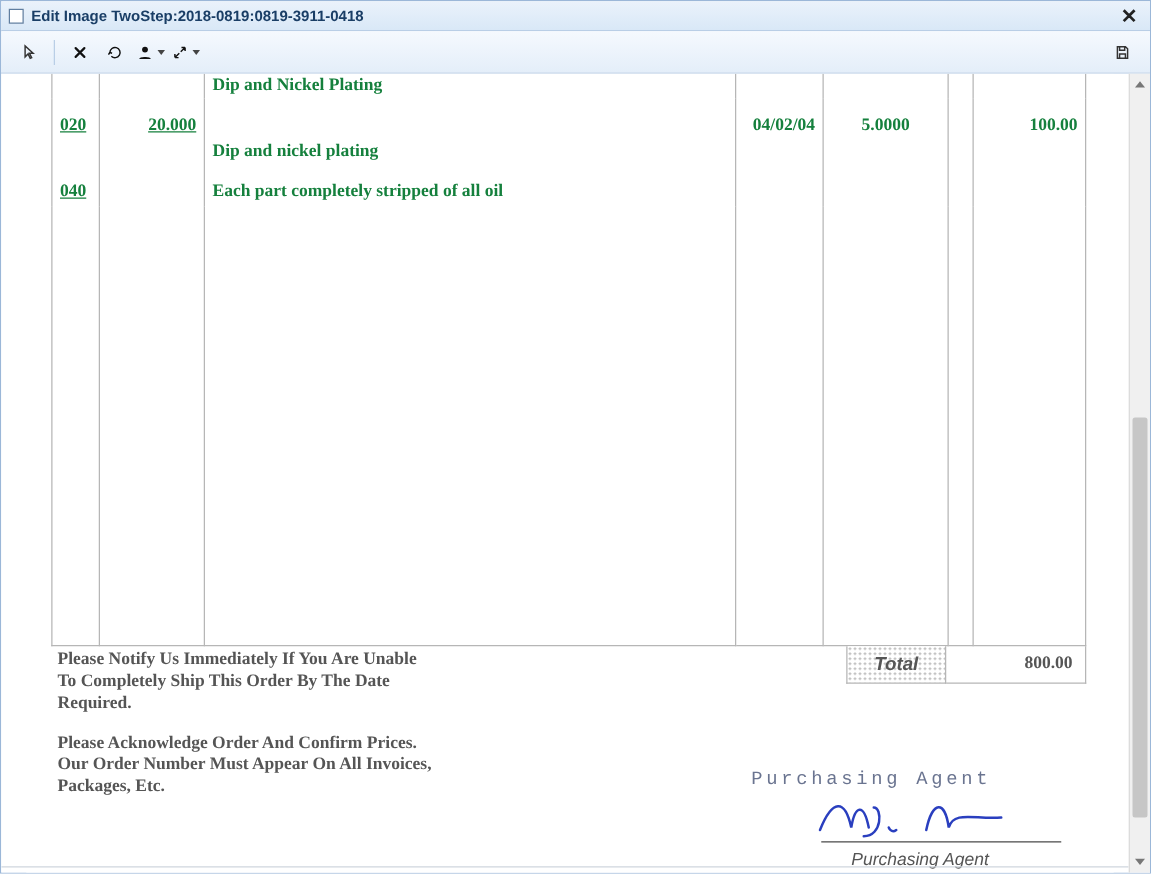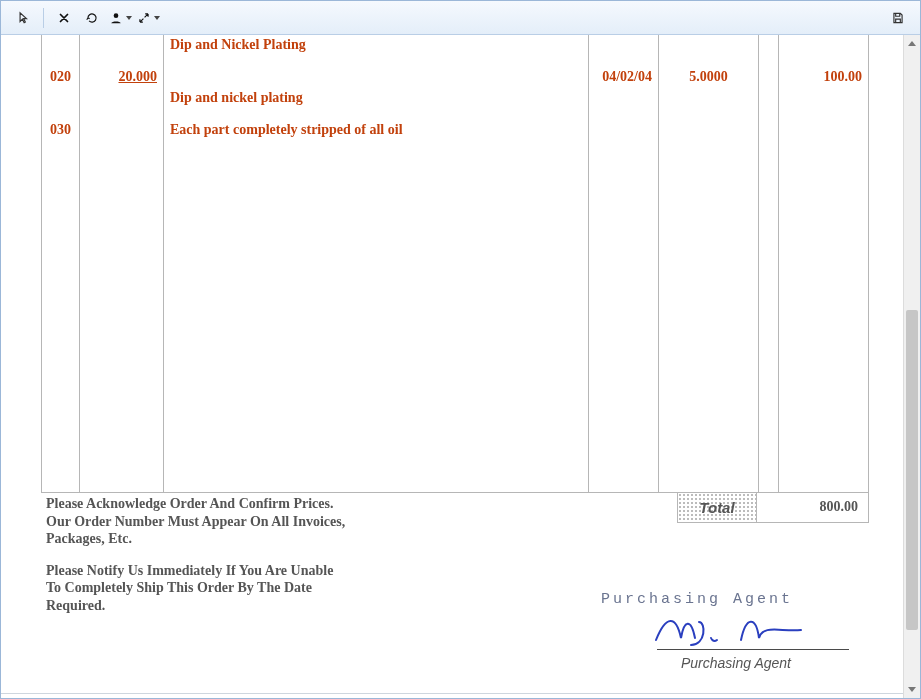--- a/index.html
+++ b/index.html
@@ -30,22 +30,22 @@
   .vscroll { width: 17px; background: #f0f0f0; border-left: 1px solid #dcdcdc; position: relative; }
   .vscroll .thumb { position: absolute; left: 2px; right: 2px; top: 275px; height: 320px; background: #c6c6c6; border-radius: 2px; }
   .vscroll .arrow { position: absolute; left: 0; right: 0; height: 17px; display:flex; align-items:center; justify-content:center; }
   .vscroll .arrow.top { top: 0; }
   .vscroll .arrow.bot { bottom: 0; }
   .vscroll .arrow .tri-up { width:0; height:0; border-left:4px solid transparent; border-right:4px solid transparent; border-bottom:5px solid #777; }
   .vscroll .arrow .tri-dn { width:0; height:0; border-left:4px solid transparent; border-right:4px solid transparent; border-top:5px solid #777; }
 
   
   .order-table { position: absolute; left: 20px; top: 0px; width: 828px; height: 458px; border-collapse: collapse; }
-  .order-table td { border-left: 1px solid #b6b6b6; border-right: 1px solid #b6b6b6; border-bottom: 1px solid #b6b6b6; font-family: Georgia, 'Times New Roman', serif; font-size: 14px; color: #c2410c; vertical-align: top; padding: 0 6px; }
-  .order-table .col-line { width: 38px; text-align: center; }
+  .order-table td { border-left: 1px solid #b6b6b6; border-right: 1px solid #b6b6b6; border-bottom: 1px solid #b6b6b6; font-family: Georgia, 'Times New Roman', serif; font-size: 14px; color: #15803d; vertical-align: top; padding: 0 6px; }
+  .order-table .col-line { width: 38px; text-align: left; text-decoration: underline; }
   .order-table .col-qty  { width: 84px; text-align: right; text-decoration: underline; }
   .order-table .col-desc { width: 425px; }
   .order-table .col-date { width: 70px; text-align: right; }
   .order-table .col-price{ width: 100px; text-align: center; }
   .order-table .col-blank{ width: 20px; }
   .order-table .col-ext  { text-align: right; font-family: Liberation Serif, serif; }
   .order-table tr.h25 td { height: 18px; padding-top: 2px; }
   .order-table tr.spacer td { height: 320px; }
   .order-table td.no-bottom { border-bottom: none; }
   .order-table .bold { font-weight: bold; }
@@ -64,20 +64,25 @@
   .sig-line { position: absolute; left: 636px; top: 614px; width: 192px; border-top: 1px solid #4a4a4a; }
   .sig-label { position: absolute; left: 660px; top: 620px; font-family: Arial, sans-serif; font-style: italic; font-size: 14px; color: #555; }
 
   .bottom-rule { position: absolute; left: 0; right: 0; bottom: 4px; height: 1px; background: #cfd6de; }
 </style>
 </head>
 <body>
 
 <div class="window">
 
+  <div class="titlebar">
+    <span class="win-icon"></span>
+    <span class="title-text">Edit Image TwoStep:2018-0819:0819-3911-0418</span>
+    <span class="close-x">✕</span>
+  </div>
 
   <div class="toolbar">
     <div class="tool-btn">
       <svg viewBox="0 0 24 24">
           <path fill="none" stroke="#333" stroke-width="2" d="M7 3 L7 18 L11 14 L14 20 L16 19 L13 13 L18 13 Z"></path>
         </svg>
     </div>
     <div class="tool-sep"></div>
     <div class="tool-btn">
       <svg viewBox="0 0 24 24">
@@ -137,21 +142,21 @@
           <tr class="h25">
             <td class="col-line no-bottom bold"></td>
             <td class="col-qty  no-bottom bold"></td>
             <td class="col-desc no-bottom bold">Dip and nickel plating</td>
             <td class="col-date no-bottom bold"></td>
             <td class="col-price no-bottom bold"></td>
             <td class="col-blank no-bottom"></td>
             <td class="col-ext no-bottom bold"></td>
           </tr>
           <tr class="h25">
-            <td class="col-line no-bottom bold" style="padding-top:14px">030</td>
+            <td class="col-line no-bottom bold" style="padding-top:14px">040</td>
             <td class="col-qty  no-bottom bold" style="padding-top:14px"></td>
             <td class="col-desc no-bottom bold" style="padding-top:14px">Each part completely stripped of all oil</td>
             <td class="col-date no-bottom bold" style="padding-top:14px"></td>
             <td class="col-price no-bottom bold" style="padding-top:14px"></td>
             <td class="col-blank no-bottom"></td>
             <td class="col-ext no-bottom bold" style="padding-top:14px"></td>
           </tr>
           <tr class="spacer">
             <td class="col-line"></td>
             <td class="col-qty"></td>
@@ -161,22 +166,22 @@
             <td class="col-blank"></td>
             <td class="col-ext"></td>
           </tr>
         </tbody>
           </table>
 
         <div class="total-box">Total</div>
         <div class="total-val">800.00</div>
 
         <div class="footer-left">
+          <p>Please Notify Us Immediately If You Are Unable To Completely Ship This Order By The Date Required.</p>
           <p>Please Acknowledge Order And Confirm Prices. Our Order Number Must Appear On All Invoices, Packages, Etc.</p>
-          <p>Please Notify Us Immediately If You Are Unable To Completely Ship This Order By The Date Required.</p>
         </div>
 
         <div class="sig-handwritten">Purchasing Agent</div>
         <svg class="sig-svg" width="160" height="40">
           <path d="M5 30 C 15 5, 25 5, 30 28 C 33 10, 40 8, 44 28 M40 35 C 55 35, 55 12, 48 12 M60 28 C 60 28, 62 33, 66 30" fill="none" stroke="#2a3fbf" stroke-width="2" stroke-linecap="round"></path>
           <path d="M90 30 C 95 6, 105 6, 108 28 C 112 14, 130 22, 150 20" fill="none" stroke="#2a3fbf" stroke-width="2" stroke-linecap="round"></path>
         </svg>
         <div class="sig-line"></div>
         <div class="sig-label">Purchasing Agent</div>
 

